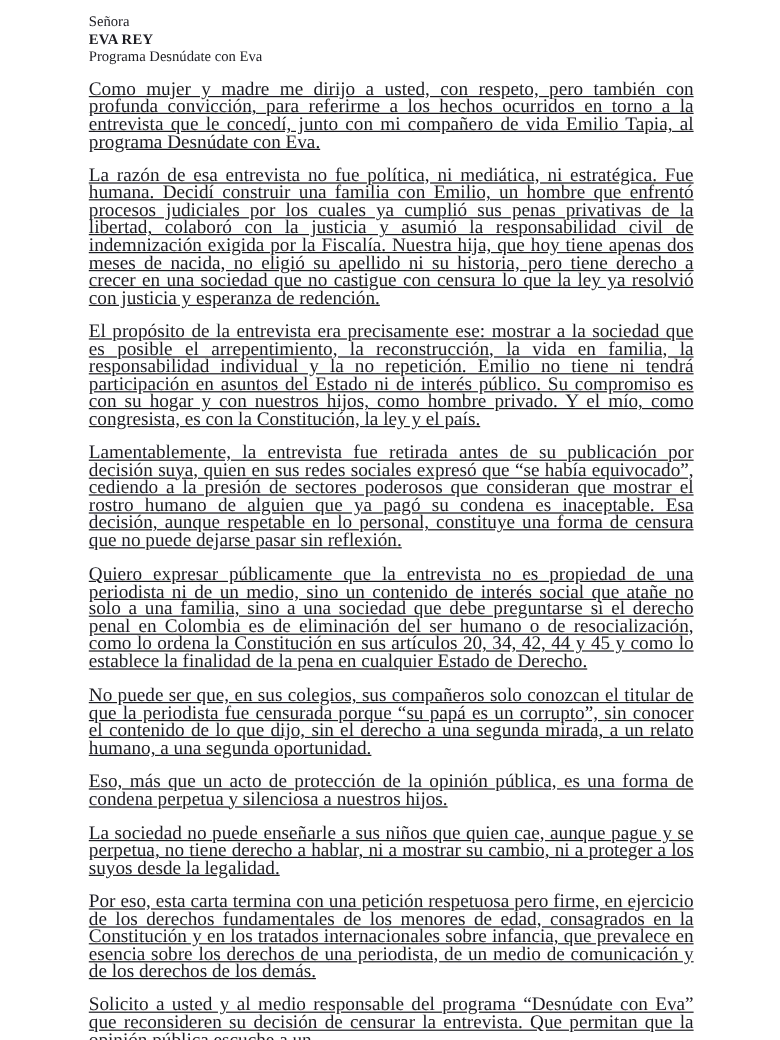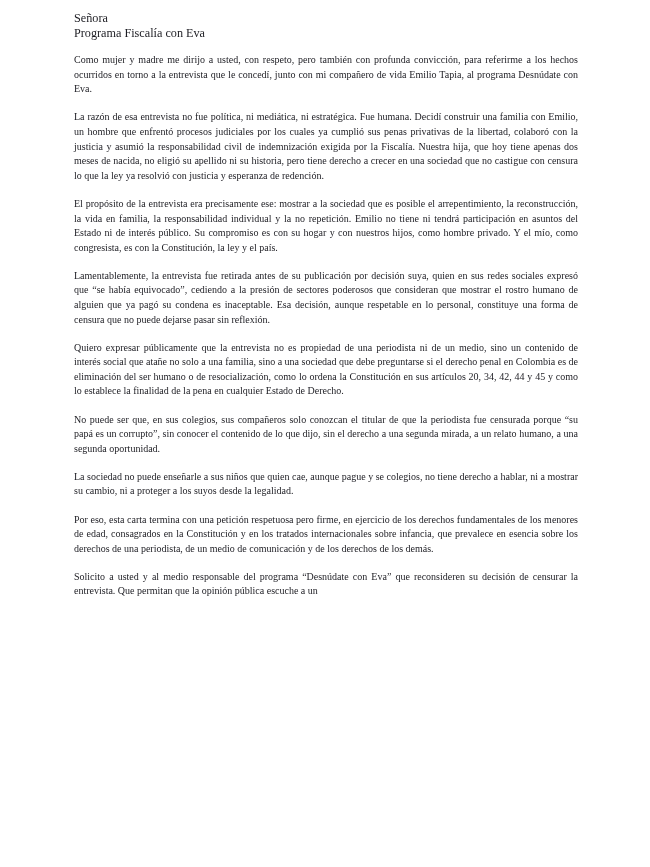--- a/index.html
+++ b/index.html
@@ -30,45 +30,48 @@
     line-height: 14.6px;
     text-align: left;
     white-space: pre;
   }
   .addressee .line.bold {
     font-weight: bold;
     letter-spacing: 0.2px;
   }
   p.body-par {
     margin: 0 0 13.5px 0;
-    font-size: 10px;
+    font-size: 16px;
     line-height: 14.6px;
     text-align: justify;
     text-justify: inter-word;
     hyphens: none;
+    text-decoration: underline;
   }
   p.body-par:last-child {
     margin-bottom: 12px;
   }
 </style>
 </head>
 <body>
 
 <div class="page">
   <div class="content">
 
     <div class="addressee">
       <div class="line">Señora</div>
-      <div class="line">Programa Fiscalía con Eva</div>
+      <div class="line bold">EVA REY</div>
+      <div class="line">Programa Desnúdate con Eva</div>
     </div>
 
     <p class="body-par">Como mujer y madre me dirijo a usted, con respeto, pero también con profunda convicción, para referirme a los hechos ocurridos en torno a la entrevista que le concedí, junto con mi compañero de vida Emilio Tapia, al programa Desnúdate con Eva.</p>
     <p class="body-par">La razón de esa entrevista no fue política, ni mediática, ni estratégica. Fue humana. Decidí construir una familia con Emilio, un hombre que enfrentó procesos judiciales por los cuales ya cumplió sus penas privativas de la libertad, colaboró con la justicia y asumió la responsabilidad civil de indemnización exigida por la Fiscalía. Nuestra hija, que hoy tiene apenas dos meses de nacida, no eligió su apellido ni su historia, pero tiene derecho a crecer en una sociedad que no castigue con censura lo que la ley ya resolvió con justicia y esperanza de redención.</p>
     <p class="body-par">El propósito de la entrevista era precisamente ese: mostrar a la sociedad que es posible el arrepentimiento, la reconstrucción, la vida en familia, la responsabilidad individual y la no repetición. Emilio no tiene ni tendrá participación en asuntos del Estado ni de interés público. Su compromiso es con su hogar y con nuestros hijos, como hombre privado. Y el mío, como congresista, es con la Constitución, la ley y el país.</p>
     <p class="body-par">Lamentablemente, la entrevista fue retirada antes de su publicación por decisión suya, quien en sus redes sociales expresó que “se había equivocado”, cediendo a la presión de sectores poderosos que consideran que mostrar el rostro humano de alguien que ya pagó su condena es inaceptable. Esa decisión, aunque respetable en lo personal, constituye una forma de censura que no puede dejarse pasar sin reflexión.</p>
     <p class="body-par">Quiero expresar públicamente que la entrevista no es propiedad de una periodista ni de un medio, sino un contenido de interés social que atañe no solo a una familia, sino a una sociedad que debe preguntarse si el derecho penal en Colombia es de eliminación del ser humano o de resocialización, como lo ordena la Constitución en sus artículos 20, 34, 42, 44 y 45 y como lo establece la finalidad de la pena en cualquier Estado de Derecho.</p>
     <p class="body-par">No puede ser que, en sus colegios, sus compañeros solo conozcan el titular de que la periodista fue censurada porque “su papá es un corrupto”, sin conocer el contenido de lo que dijo, sin el derecho a una segunda mirada, a un relato humano, a una segunda oportunidad.</p>
-    <p class="body-par">La sociedad no puede enseñarle a sus niños que quien cae, aunque pague y se colegios, no tiene derecho a hablar, ni a mostrar su cambio, ni a proteger a los suyos desde la legalidad.</p>
+    <p class="body-par">Eso, más que un acto de protección de la opinión pública, es una forma de condena perpetua y silenciosa a nuestros hijos.</p>
+    <p class="body-par">La sociedad no puede enseñarle a sus niños que quien cae, aunque pague y se perpetua, no tiene derecho a hablar, ni a mostrar su cambio, ni a proteger a los suyos desde la legalidad.</p>
     <p class="body-par">Por eso, esta carta termina con una petición respetuosa pero firme, en ejercicio de los derechos fundamentales de los menores de edad, consagrados en la Constitución y en los tratados internacionales sobre infancia, que prevalece en esencia sobre los derechos de una periodista, de un medio de comunicación y de los derechos de los demás.</p>
     <p class="body-par">Solicito a usted y al medio responsable del programa “Desnúdate con Eva” que reconsideren su decisión de censurar la entrevista. Que permitan que la opinión pública escuche a un</p>
 
   </div>
 </div>
 
 </body></html>

